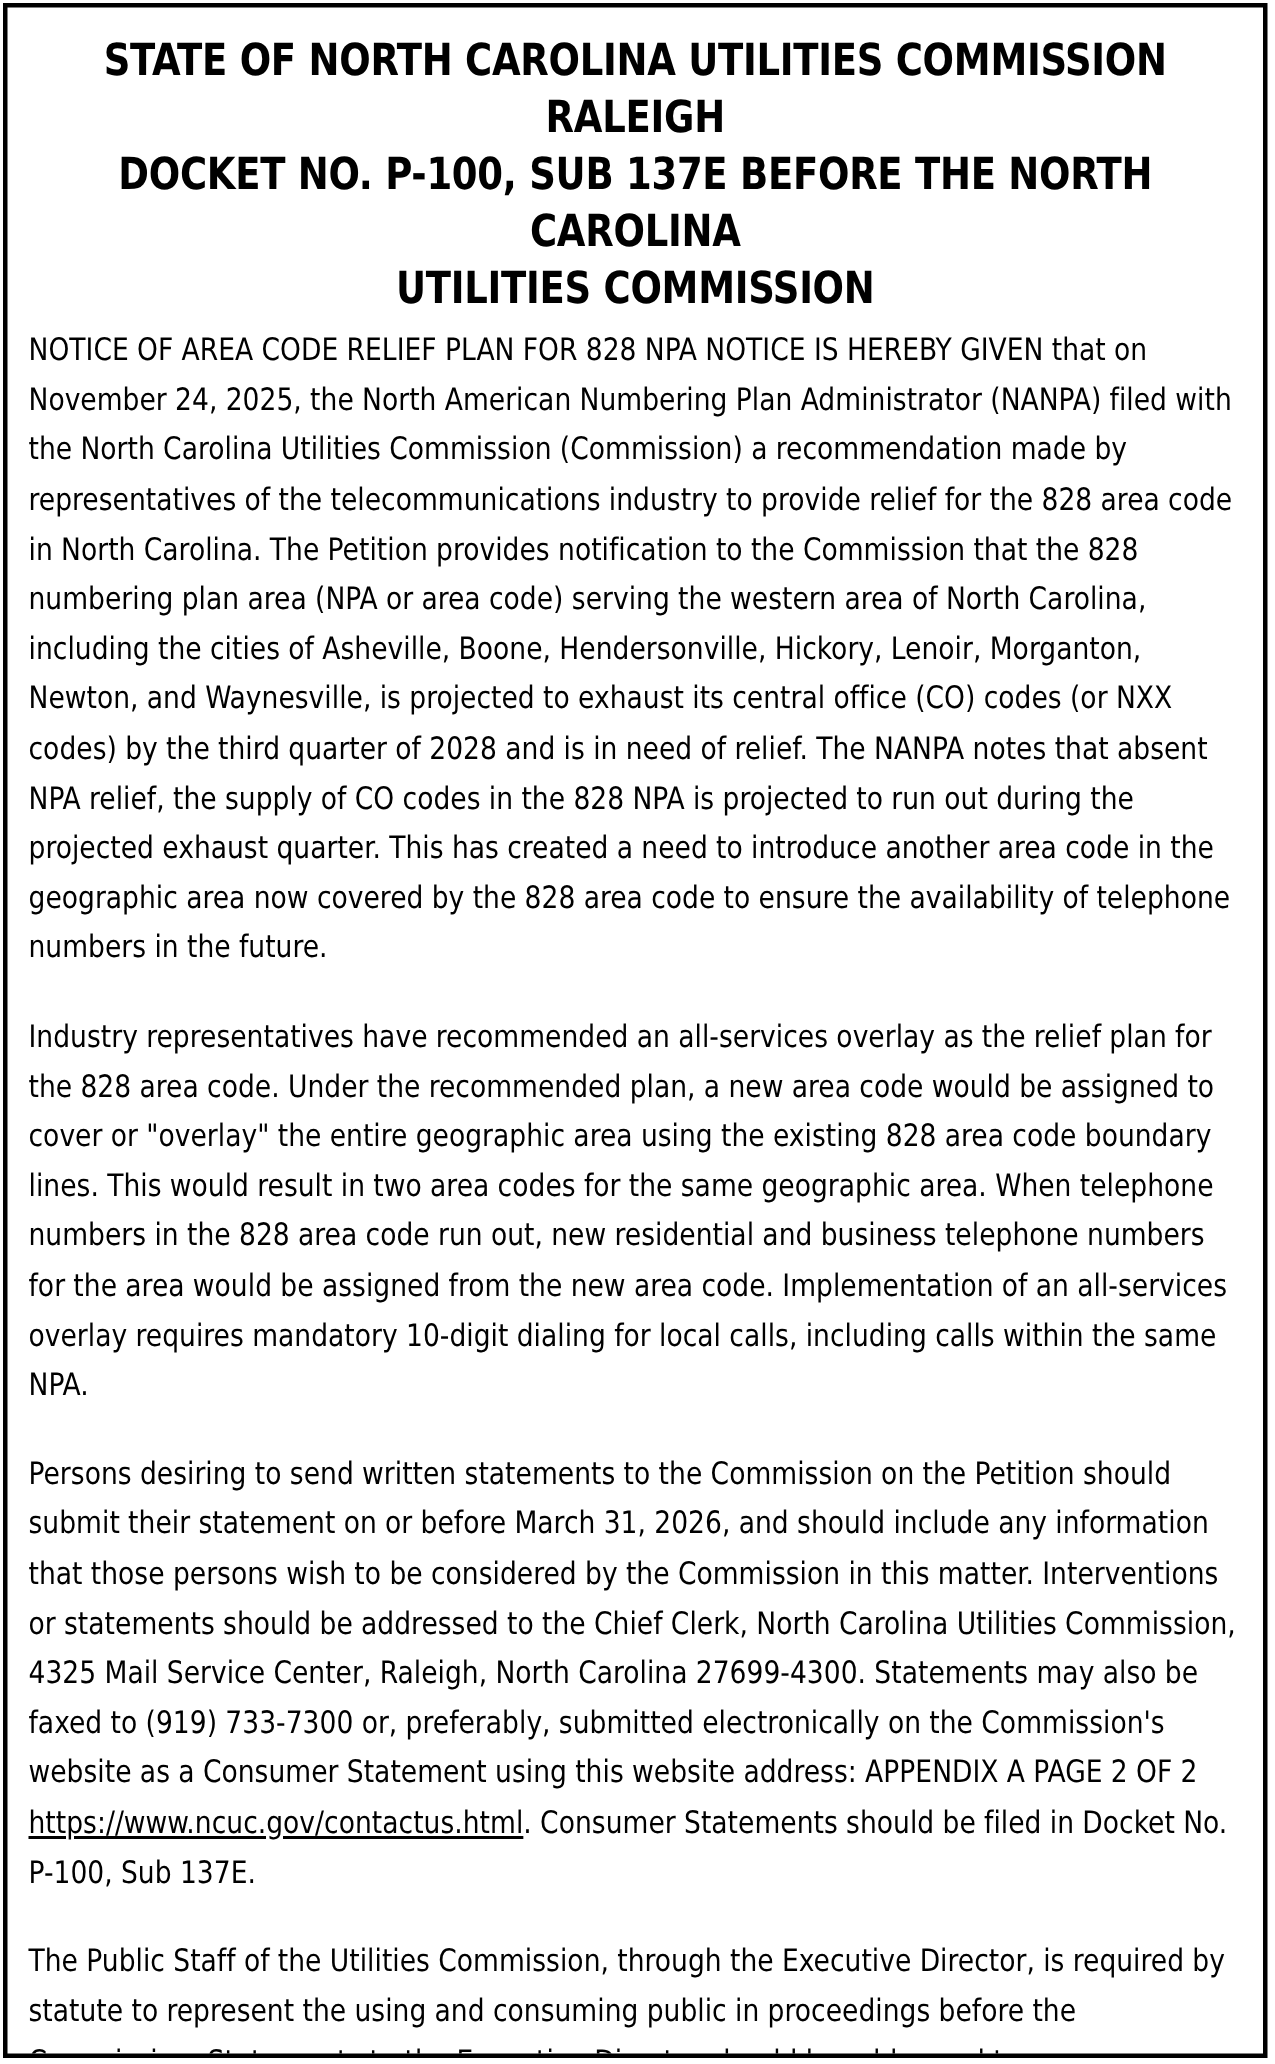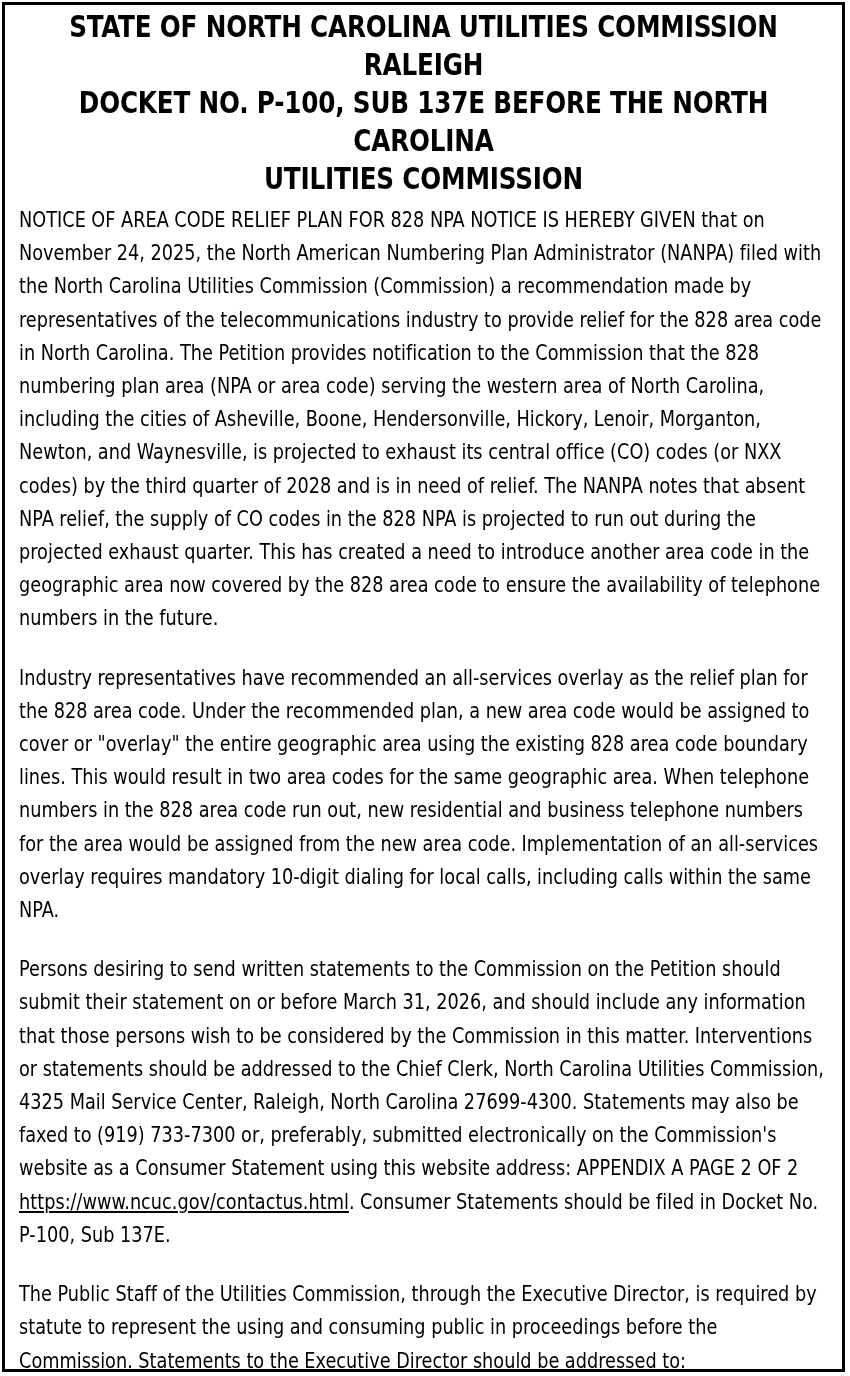--- a/index.html
+++ b/index.html
@@ -24,21 +24,21 @@
     height: 1370px;
     border: 3px solid #000000;
     background: #ffffff;
     overflow: hidden;
   }
 
   #notice-inner {
     box-sizing: border-box;
     width: 100%;
     height: 100%;
-    padding: 3px 9px 8px 9px;
+    padding: 16px 9px 8px 9px;
   }
 
   
   .headline {
     margin: 0 0 6px 0;
     text-align: center;
     font-family: "Liberation Sans Narrow", "DejaVu Sans Condensed", "Liberation Sans", sans-serif;
     font-weight: 700;
     font-size: 29.5px;
     line-height: 38px;

